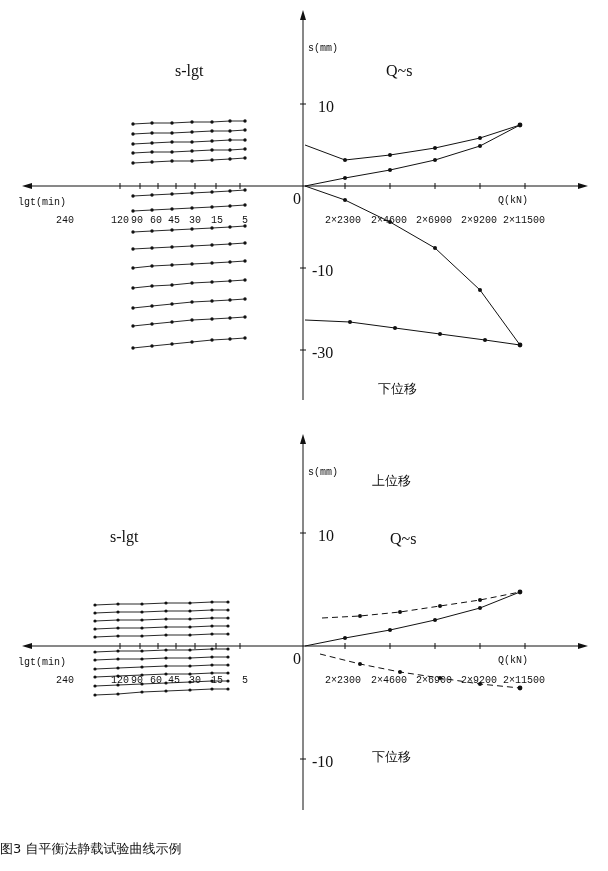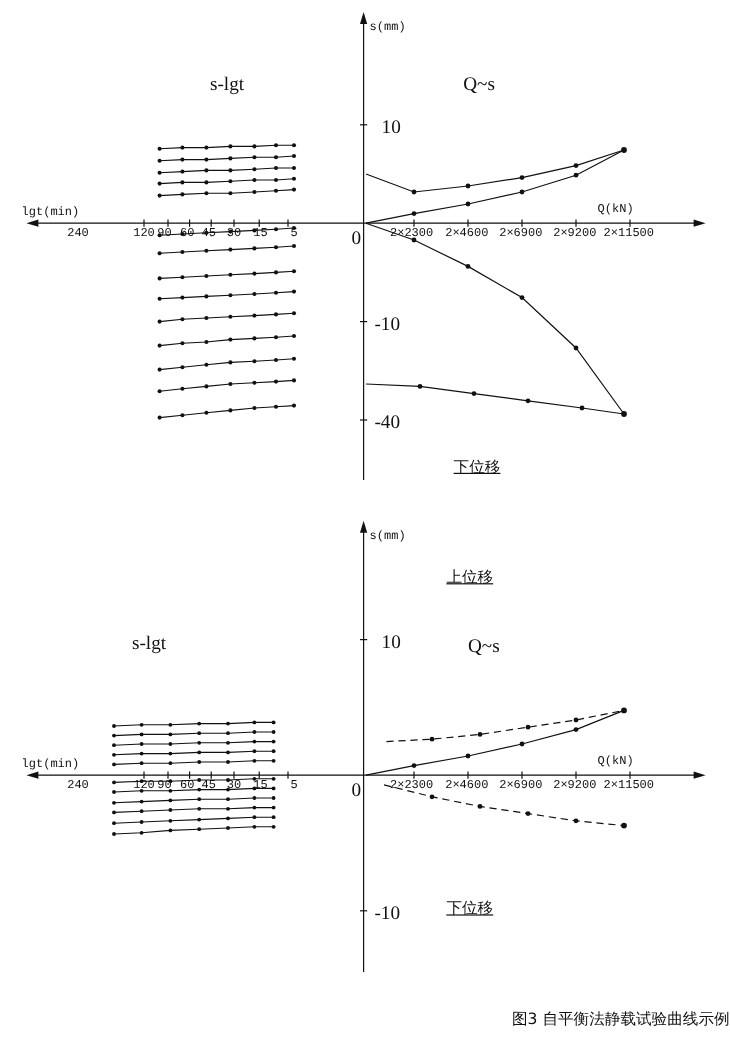--- a/index.html
+++ b/index.html
@@ -3,24 +3,24 @@
 <meta charset="utf-8">
 <style>
   html,body{margin:0;padding:0;background:#ffffff;}
   body{width:608px;height:871px;position:relative;font-family:"Liberation Serif",serif;color:#111;}
   .fig{position:absolute;left:0;top:0;width:608px;height:871px;}
   .panel{position:absolute;left:0;width:608px;}
   .panel-top{top:0;height:420px;}
   .panel-bot{top:420px;height:400px;}
   svg{display:block;}
   .lbl{position:absolute;font-size:16px;color:#111;white-space:nowrap;}
-  .lbl-cn{font-family:"DejaVu Sans",sans-serif;font-size:13px;text-decoration:underline;}
-  .caption{position:absolute;left:0;top:840px;width:608px;text-align:right;
+  .lbl-cn{font-family:"DejaVu Sans",sans-serif;font-size:13px;}
+  .caption{position:absolute;left:0;top:840px;width:608px;text-align:left;
            font-family:"DejaVu Sans",sans-serif;font-size:13px;color:#111;}
-  .mono{font-family:"Liberation Mono",monospace;font-size:10px;}
+  .mono{font-family:"Liberation Mono",monospace;font-size:10px;margin-top:25px;}
 </style>
 </head>
 <body>
 
 <div class="fig">
 
   <div class="panel panel-top">
     <svg width="608" height="420" viewBox="0 0 608 420">
       <g stroke="#111" fill="none" stroke-width="1">
 
@@ -198,21 +198,21 @@
     </svg>
 
     <div class="lbl" style="left:175px;top:62px;">s-lgt</div>
     <div class="lbl" style="left:386px;top:62px;">Q~s</div>
     <div class="lbl mono" style="left:308px;top:18px;">s(mm)</div>
     <div class="lbl mono" style="left:18px;top:172px;">lgt(min)</div>
     <div class="lbl mono" style="left:498px;top:170px;">Q(kN)</div>
 
     <div class="lbl" style="left:318px;top:98px;">10</div>
     <div class="lbl" style="left:312px;top:262px;">-10</div>
-    <div class="lbl" style="left:312px;top:344px;">-40</div>
+    <div class="lbl" style="left:312px;top:344px;">-30</div>
     <div class="lbl" style="left:293px;top:190px;">0</div>
 
     <div class="lbl mono" style="left:325px;top:190px;">2×2300</div>
     <div class="lbl mono" style="left:371px;top:190px;">2×4600</div>
     <div class="lbl mono" style="left:416px;top:190px;">2×6900</div>
     <div class="lbl mono" style="left:461px;top:190px;">2×9200</div>
     <div class="lbl mono" style="left:503px;top:190px;">2×11500</div>
 
     <div class="lbl mono" style="left:56px;top:190px;">240</div>
     <div class="lbl mono" style="left:111px;top:190px;">120</div>

